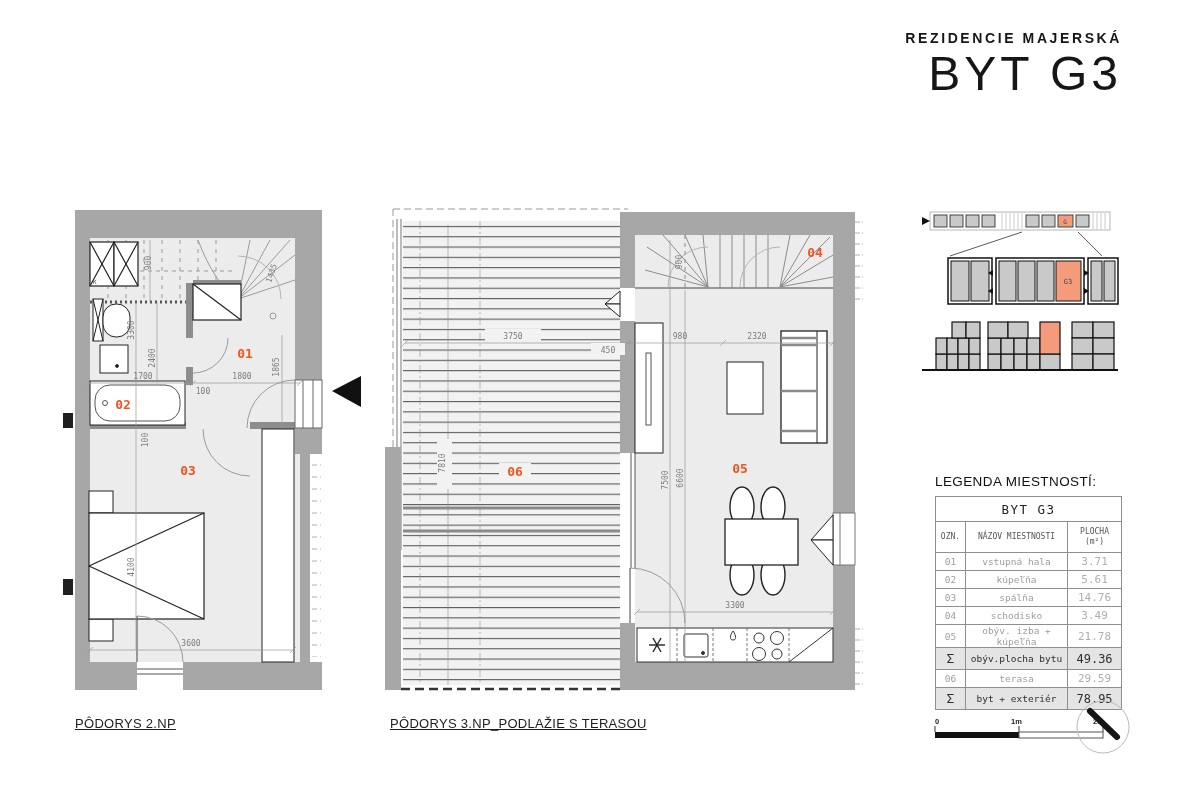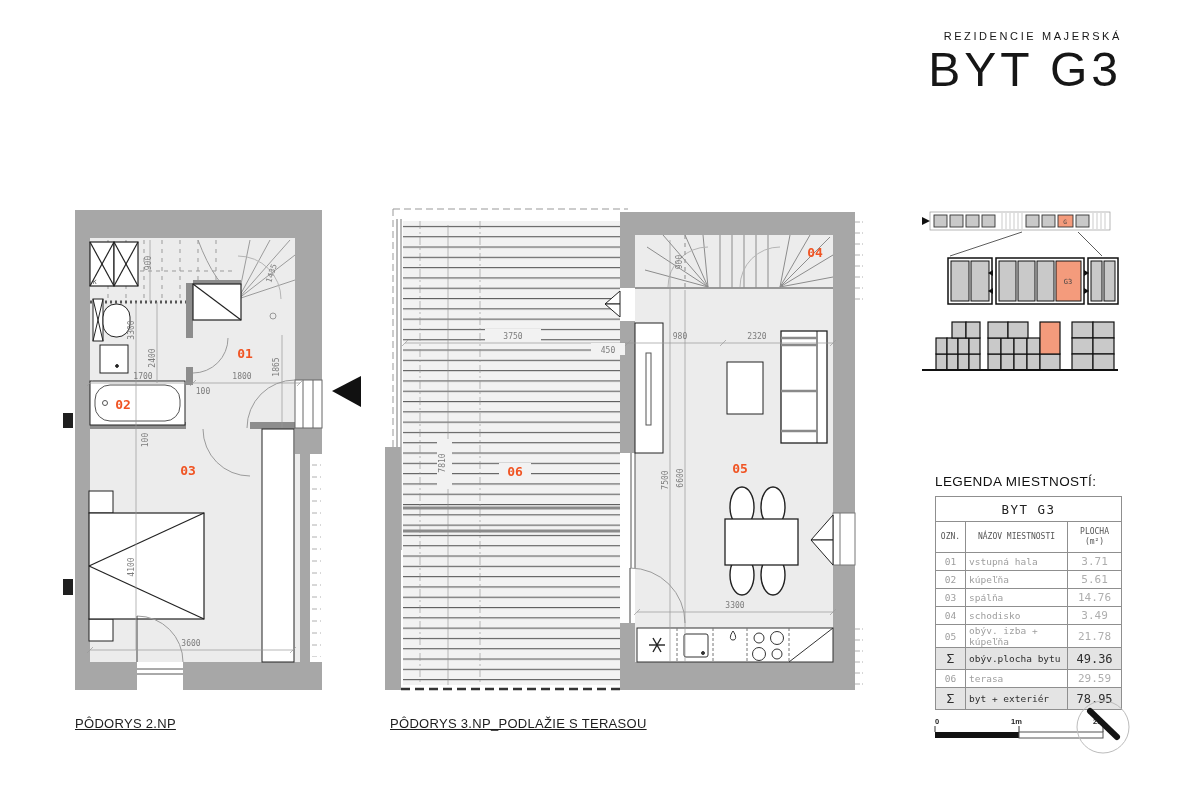--- a/index.html
+++ b/index.html
@@ -2,32 +2,32 @@
 <html><head>
 <meta charset="utf-8">
 <style>
   html,body{margin:0;padding:0;background:#fff;}
   .sheet{position:relative;width:1186px;height:809px;background:#ffffff;overflow:hidden;
          font-family:"Liberation Sans",sans-serif;}
   .abs{position:absolute;}
 
   
   .titleblock{top:30px;right:64px;text-align:right;color:#161616;}
-  .titleblock .proj{font-size:11px;letter-spacing:2.6px;font-weight:400;}
+  .titleblock .proj{font-size:14px;letter-spacing:2.6px;font-weight:700;text-align:center;}
   .titleblock .unit{font-size:48px;letter-spacing:4px;font-weight:400;margin-top:4px;line-height:1;}
 
   
   .caption{font-size:13px;color:#1d1d1d;letter-spacing:.3px;text-decoration:underline;}
 
   
   .legend{top:474px;left:935px;width:186px;}
   .legend-heading{font-size:13.5px;color:#111;margin-bottom:7px;letter-spacing:.4px;}
   table.lg{border-collapse:collapse;width:186px;table-layout:fixed;}
   table.lg td{border:1px solid #8f8f8f;padding:0 3px;vertical-align:middle;
-      font-family:"DejaVu Sans Mono",monospace;}
+      font-family:"DejaVu Sans Mono",monospace;text-align:center;}
   table.lg col.c1{width:30px;} table.lg col.c2{width:102px;} table.lg col.c3{width:54px;}
   tr.t-title td{height:24px;text-align:center;font-size:12.5px;letter-spacing:1.5px;color:#222;}
   tr.t-head td{height:30px;text-align:center;font-size:8px;color:#555;line-height:1.2;}
   tr.t-row td{height:17px;color:#9e9e9e;font-size:9.5px;}
   tr.t-row td:first-child{text-align:center;}
   tr.t-row td.area{text-align:center;font-size:11px;color:#aeaeae;}
   tr.t-sum td{height:21px;background:#e4e4e4;color:#2e2e2e;font-size:9.5px;}
   tr.t-sum td:first-child{text-align:center;font-size:13px;}
   tr.t-sum td.area{text-align:center;font-size:12px;}
 

